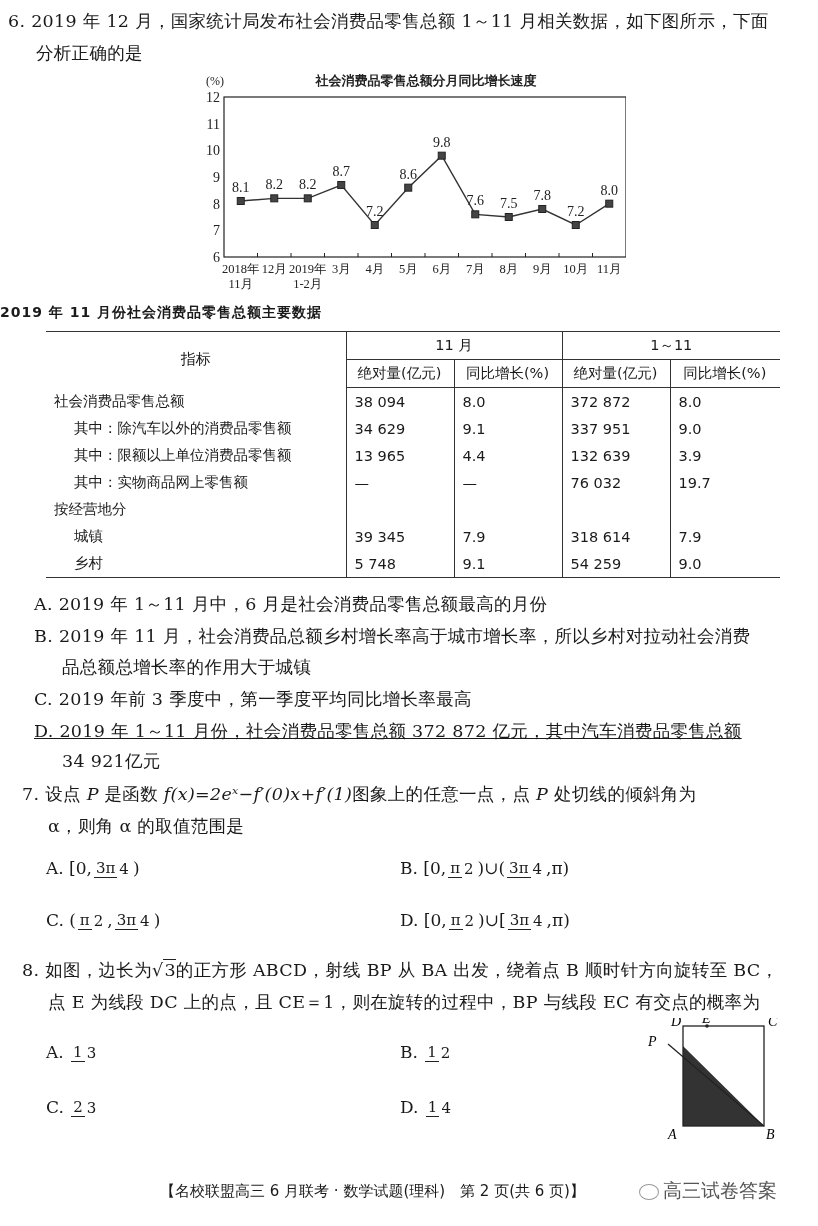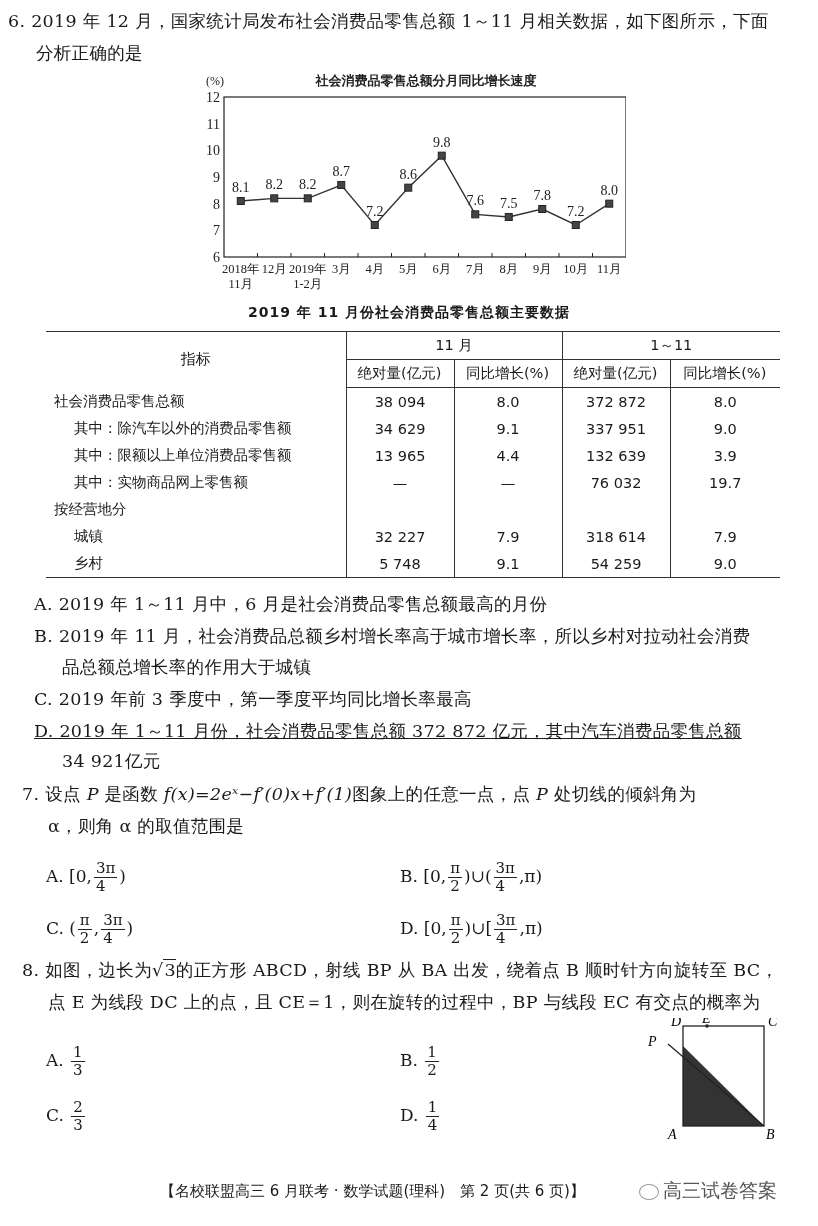--- a/index.html
+++ b/index.html
@@ -4,37 +4,37 @@
 <style>
   html, body { margin:0; padding:0; background:#fff; }
   body { width:818px; height:1226px; position:relative; overflow:hidden;
          font-family:"DejaVu Serif","Liberation Serif",serif; color:#1a1a1a; }
   .abs { position:absolute; }
   .q-text { font-size:17.5px; line-height:30px; letter-spacing:0.3px; white-space:nowrap; }
   
   #chart { position:absolute; left:196px; top:68px; width:430px; height:228px; }
   #chart text { font-family:"Liberation Serif","DejaVu Serif",serif; fill:#222; }
   
-  .tbl-title { position:absolute; left:0; width:818px; top:304px; text-align:center; font-size:14px;
+  .tbl-title { position:absolute; left:0; width:818px; top:304px; font-size:14px;
                font-weight:bold; font-family:"DejaVu Sans","Liberation Sans",sans-serif; letter-spacing:1px; }
   table.data { position:absolute; left:46px; top:331px; width:734px; border-collapse:collapse;
                font-size:14.5px; font-family:"DejaVu Sans","Liberation Sans",sans-serif; }
   table.data td, table.data th { font-weight:normal; padding:0 8px; height:27px; }
   table.data thead tr:first-child th { border-top:1.5px solid #333; }
   table.data thead tr:last-child th { border-bottom:1px solid #333;padding-left:7px; }
   table.data tbody tr:last-child td { border-bottom:1.5px solid #333; }
   table.data .vl { border-left:1px solid #333; }
   table.data .hb { border-bottom:1px solid #333; }
-  table.data td.num { text-align:center; }
+  table.data td.num { text-align:left; }
   table.data td.lbl { text-align:left; }
   table.data td.sub { padding-left:28px; }
   table.data th.c { text-align:center; }
   
   .opt { position:absolute; font-size:17px; white-space:nowrap; }
-  .frac { display:inline-flex; flex-direction:column; align-items:flex-start; vertical-align:middle;
+  .frac { display:inline-flex; align-items:flex-end; vertical-align:middle;
           font-size:15px; line-height:17px; margin:12px 2px; }
   .frac .n { border-bottom:1px solid #222; padding:0 2px; }
   .frac .d { padding:0 2px; }
   .footer { position:absolute; top:1182px; left:160px; font-size:15px; white-space:nowrap;
             font-family:"DejaVu Sans","Liberation Sans",sans-serif; }
   .wm { position:absolute; top:1178px; left:639px; font-size:19px; color:#555;
         font-family:"DejaVu Sans","Liberation Sans",sans-serif; white-space:nowrap; }
   .sqrt { border-top:1px solid #222; padding-left:1px; }
 </style>
 </head>
@@ -167,21 +167,21 @@
       </tr>
       <tr>
         <td class="lbl">按经营地分</td>
         <td class="num vl"></td>
         <td class="num vl"></td>
         <td class="num vl"></td>
         <td class="num vl"></td>
       </tr>
       <tr>
         <td class="lbl sub">城镇</td>
-        <td class="num vl">32 227</td>
+        <td class="num vl">39 345</td>
         <td class="num vl">7.9</td>
         <td class="num vl">318 614</td>
         <td class="num vl">7.9</td>
       </tr>
       <tr>
         <td class="lbl sub">乡村</td>
         <td class="num vl">5 748</td>
         <td class="num vl">9.1</td>
         <td class="num vl">54 259</td>
         <td class="num vl">9.0</td>

